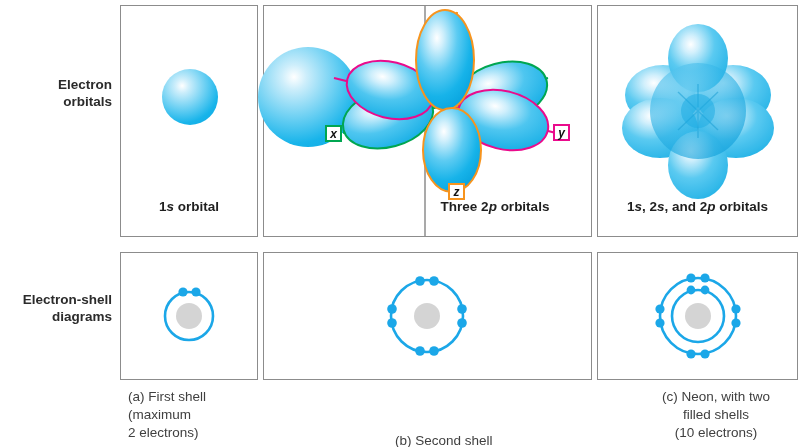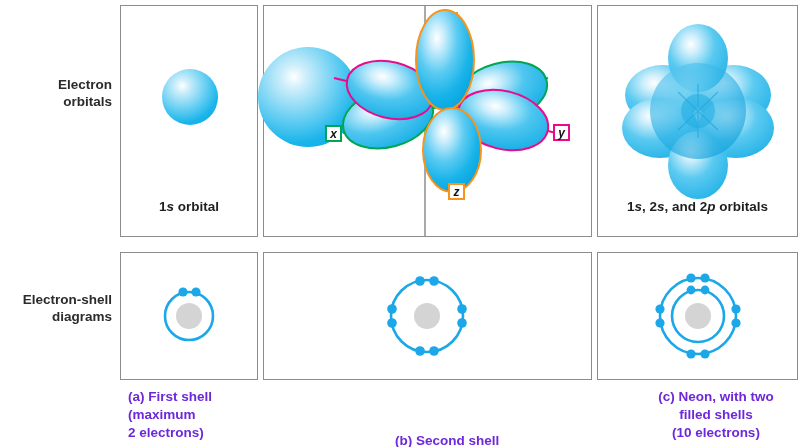--- a/index.html
+++ b/index.html
@@ -53,22 +53,22 @@
   #cap-1s{left:120px;top:199px;width:138px;}
   #cap-2s{left:263px;top:199px;width:150px;}
   #cap-2p{left:400px;top:199px;width:190px;}
   #cap-combined{left:597px;top:199px;width:201px;text-align:center;}
   .orbital-caption i{font-style:italic;}
 
   
   .fig-caption{
     position:absolute;
     font-size:13.5px;
-    font-weight:bold;
-    color:#6d28d9;
+    font-weight:normal;
+    color:#404040;
     line-height:1.33;
     white-space:pre-line;
   }
   #caption-a{left:128px;top:388px;width:150px;}
   #caption-b{left:395px;top:388px;width:175px;margin-top:44px;}
   #caption-c{left:616px;top:388px;width:200px;text-align:center;}
 
   
   .sphere{
     position:absolute;
@@ -185,20 +185,21 @@
     <circle cx="698" cy="111" r="48" fill="url(#bigGrad)" opacity="0.62"></circle>
     <g stroke="#1c9fd4" stroke-width="1.4" opacity="0.55">
       <line x1="678" y1="92" x2="718" y2="130"></line>
       <line x1="718" y1="92" x2="678" y2="130"></line>
       <line x1="698" y1="84" x2="698" y2="138"></line>
     </g>
     <circle cx="698" cy="111" r="17" fill="#1aa9e2" opacity="0.5"></circle>
   </svg>
 
   <div class="orbital-caption" id="cap-1s">1<i>s</i> orbital</div>
+  <div class="orbital-caption" id="cap-2p">Three 2<i>p</i> orbitals</div>
   <div class="orbital-caption" id="cap-combined">1<i>s</i>, 2<i>s</i>, and 2<i>p</i> orbitals</div>
 
   <div class="panel" id="panel-shell-1"></div>
   <div class="panel" id="panel-shell-2"></div>
   <div class="panel" id="panel-shell-3"></div>
 
   <svg class="svg-layer" width="800" height="447">
 
     <g>
       <circle cx="189" cy="316" r="24" fill="none" stroke="#1ba7e8" stroke-width="2.6"></circle>

